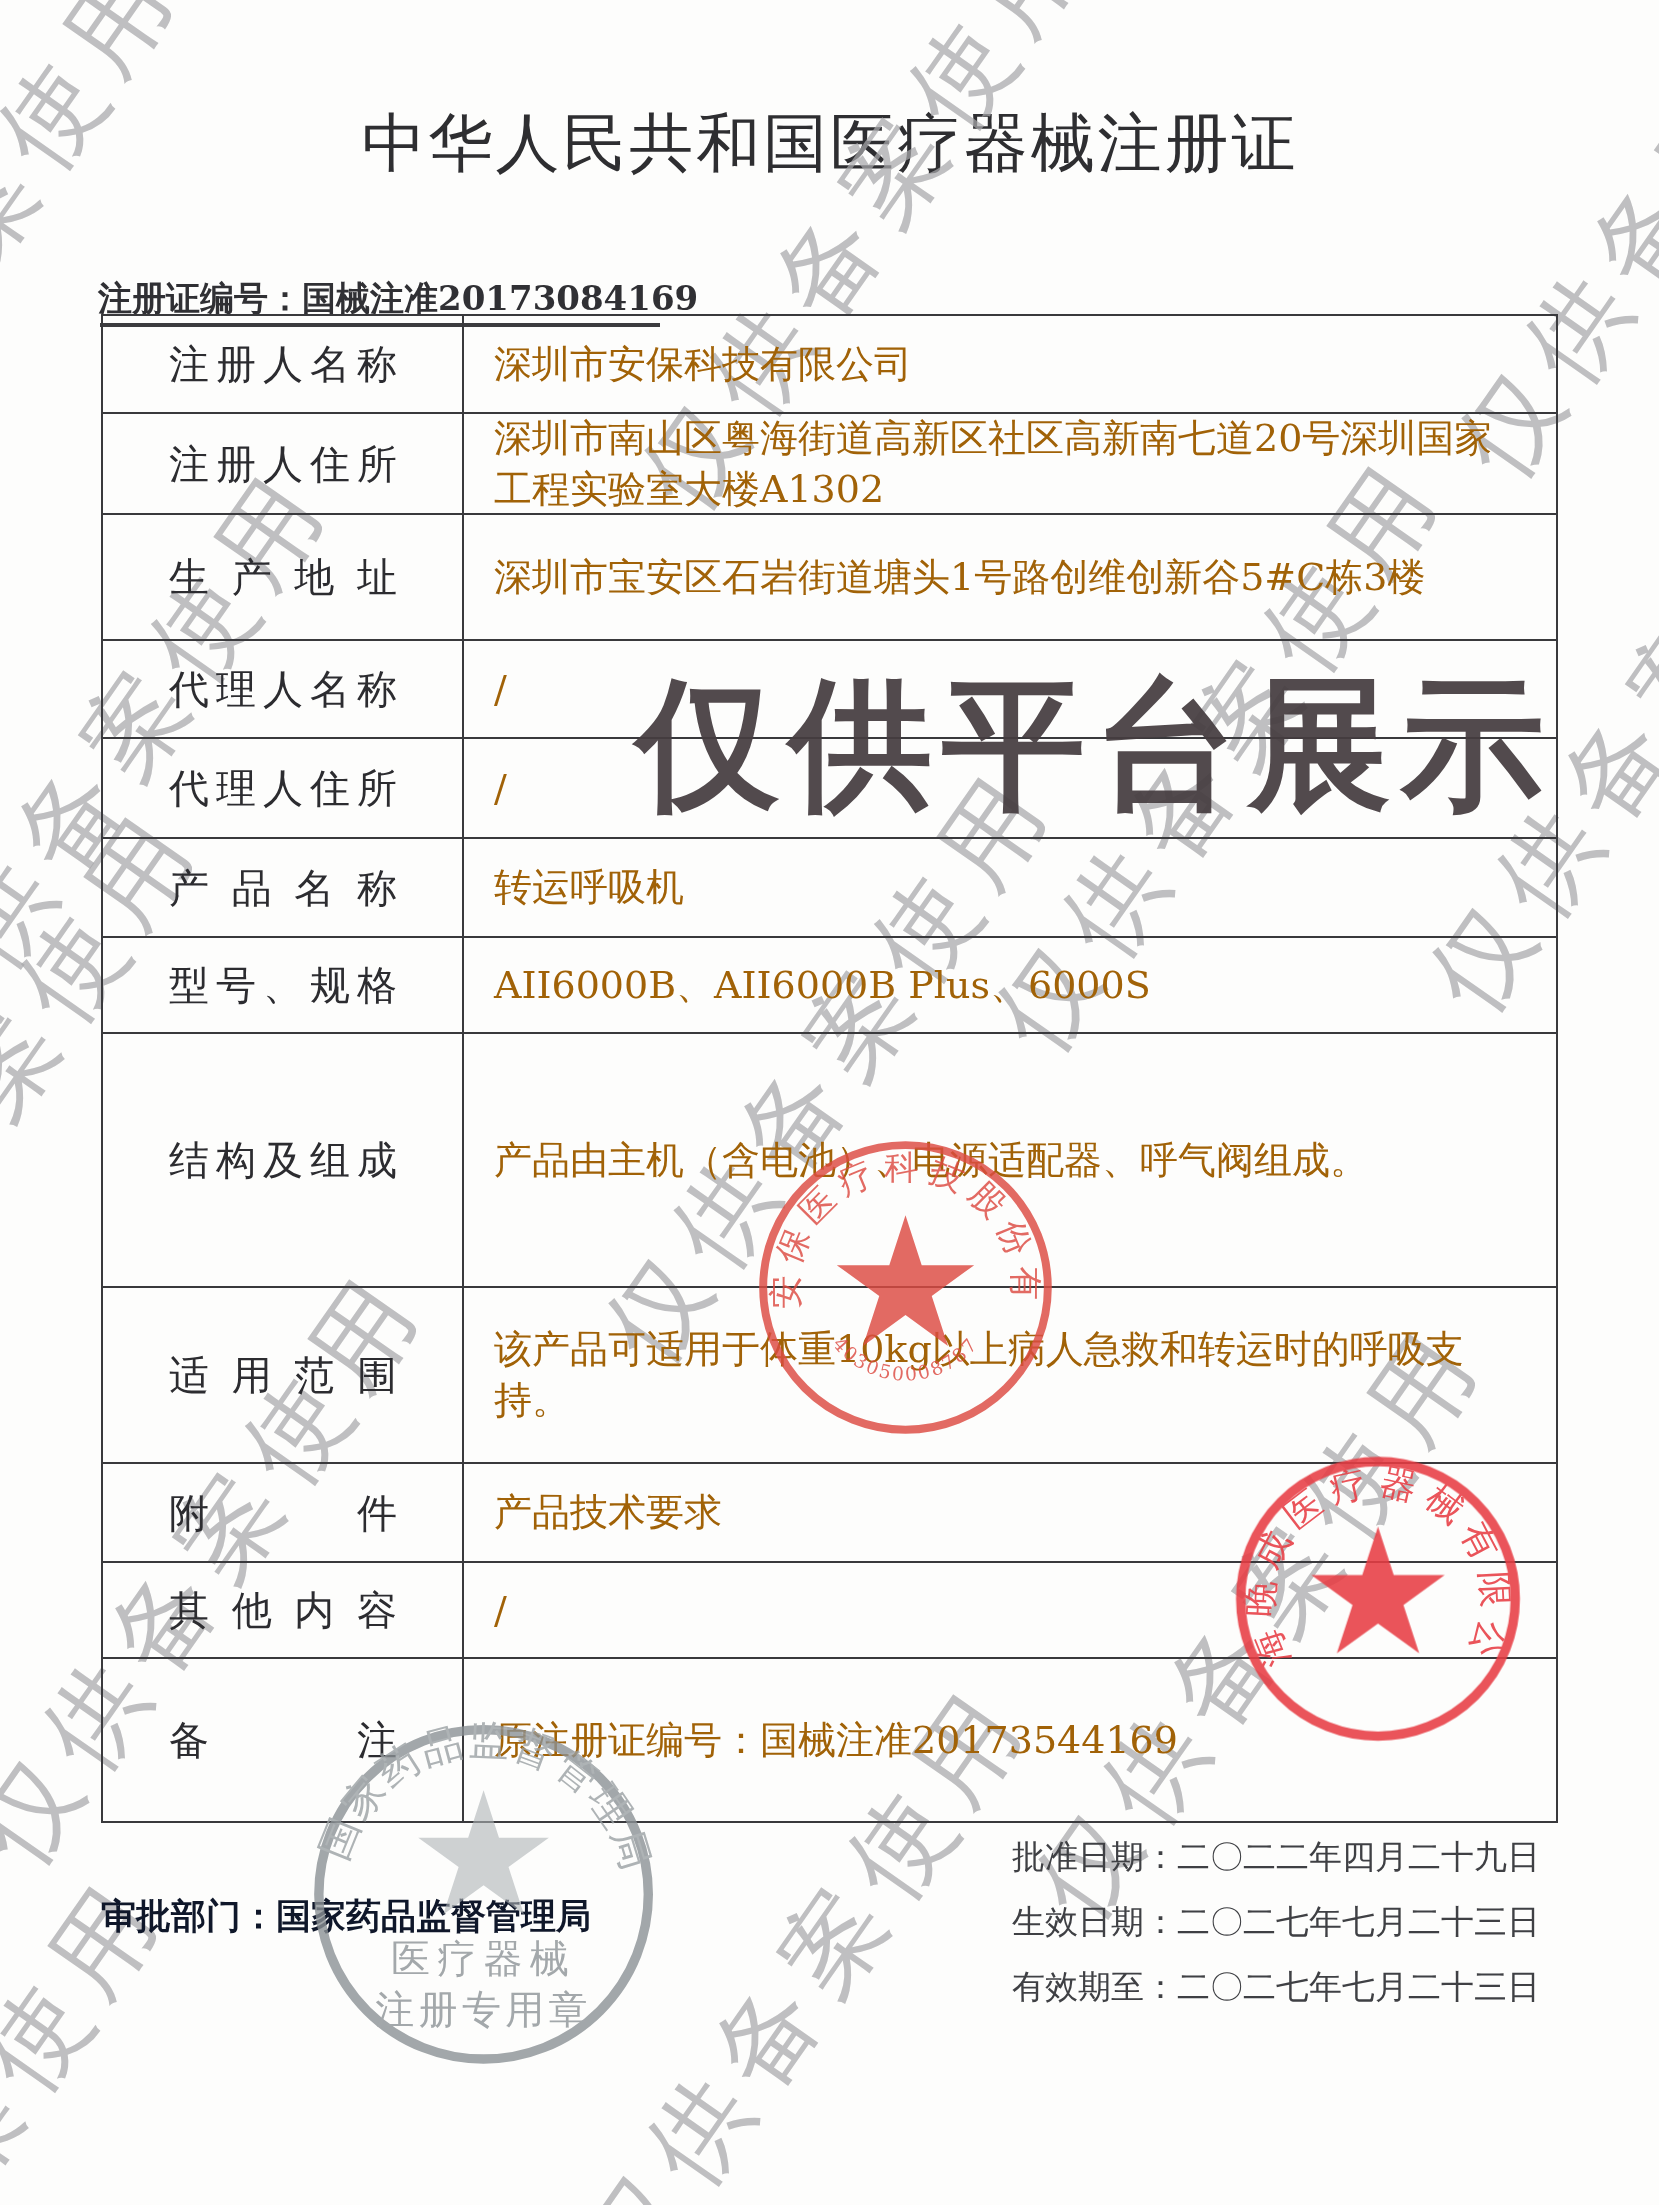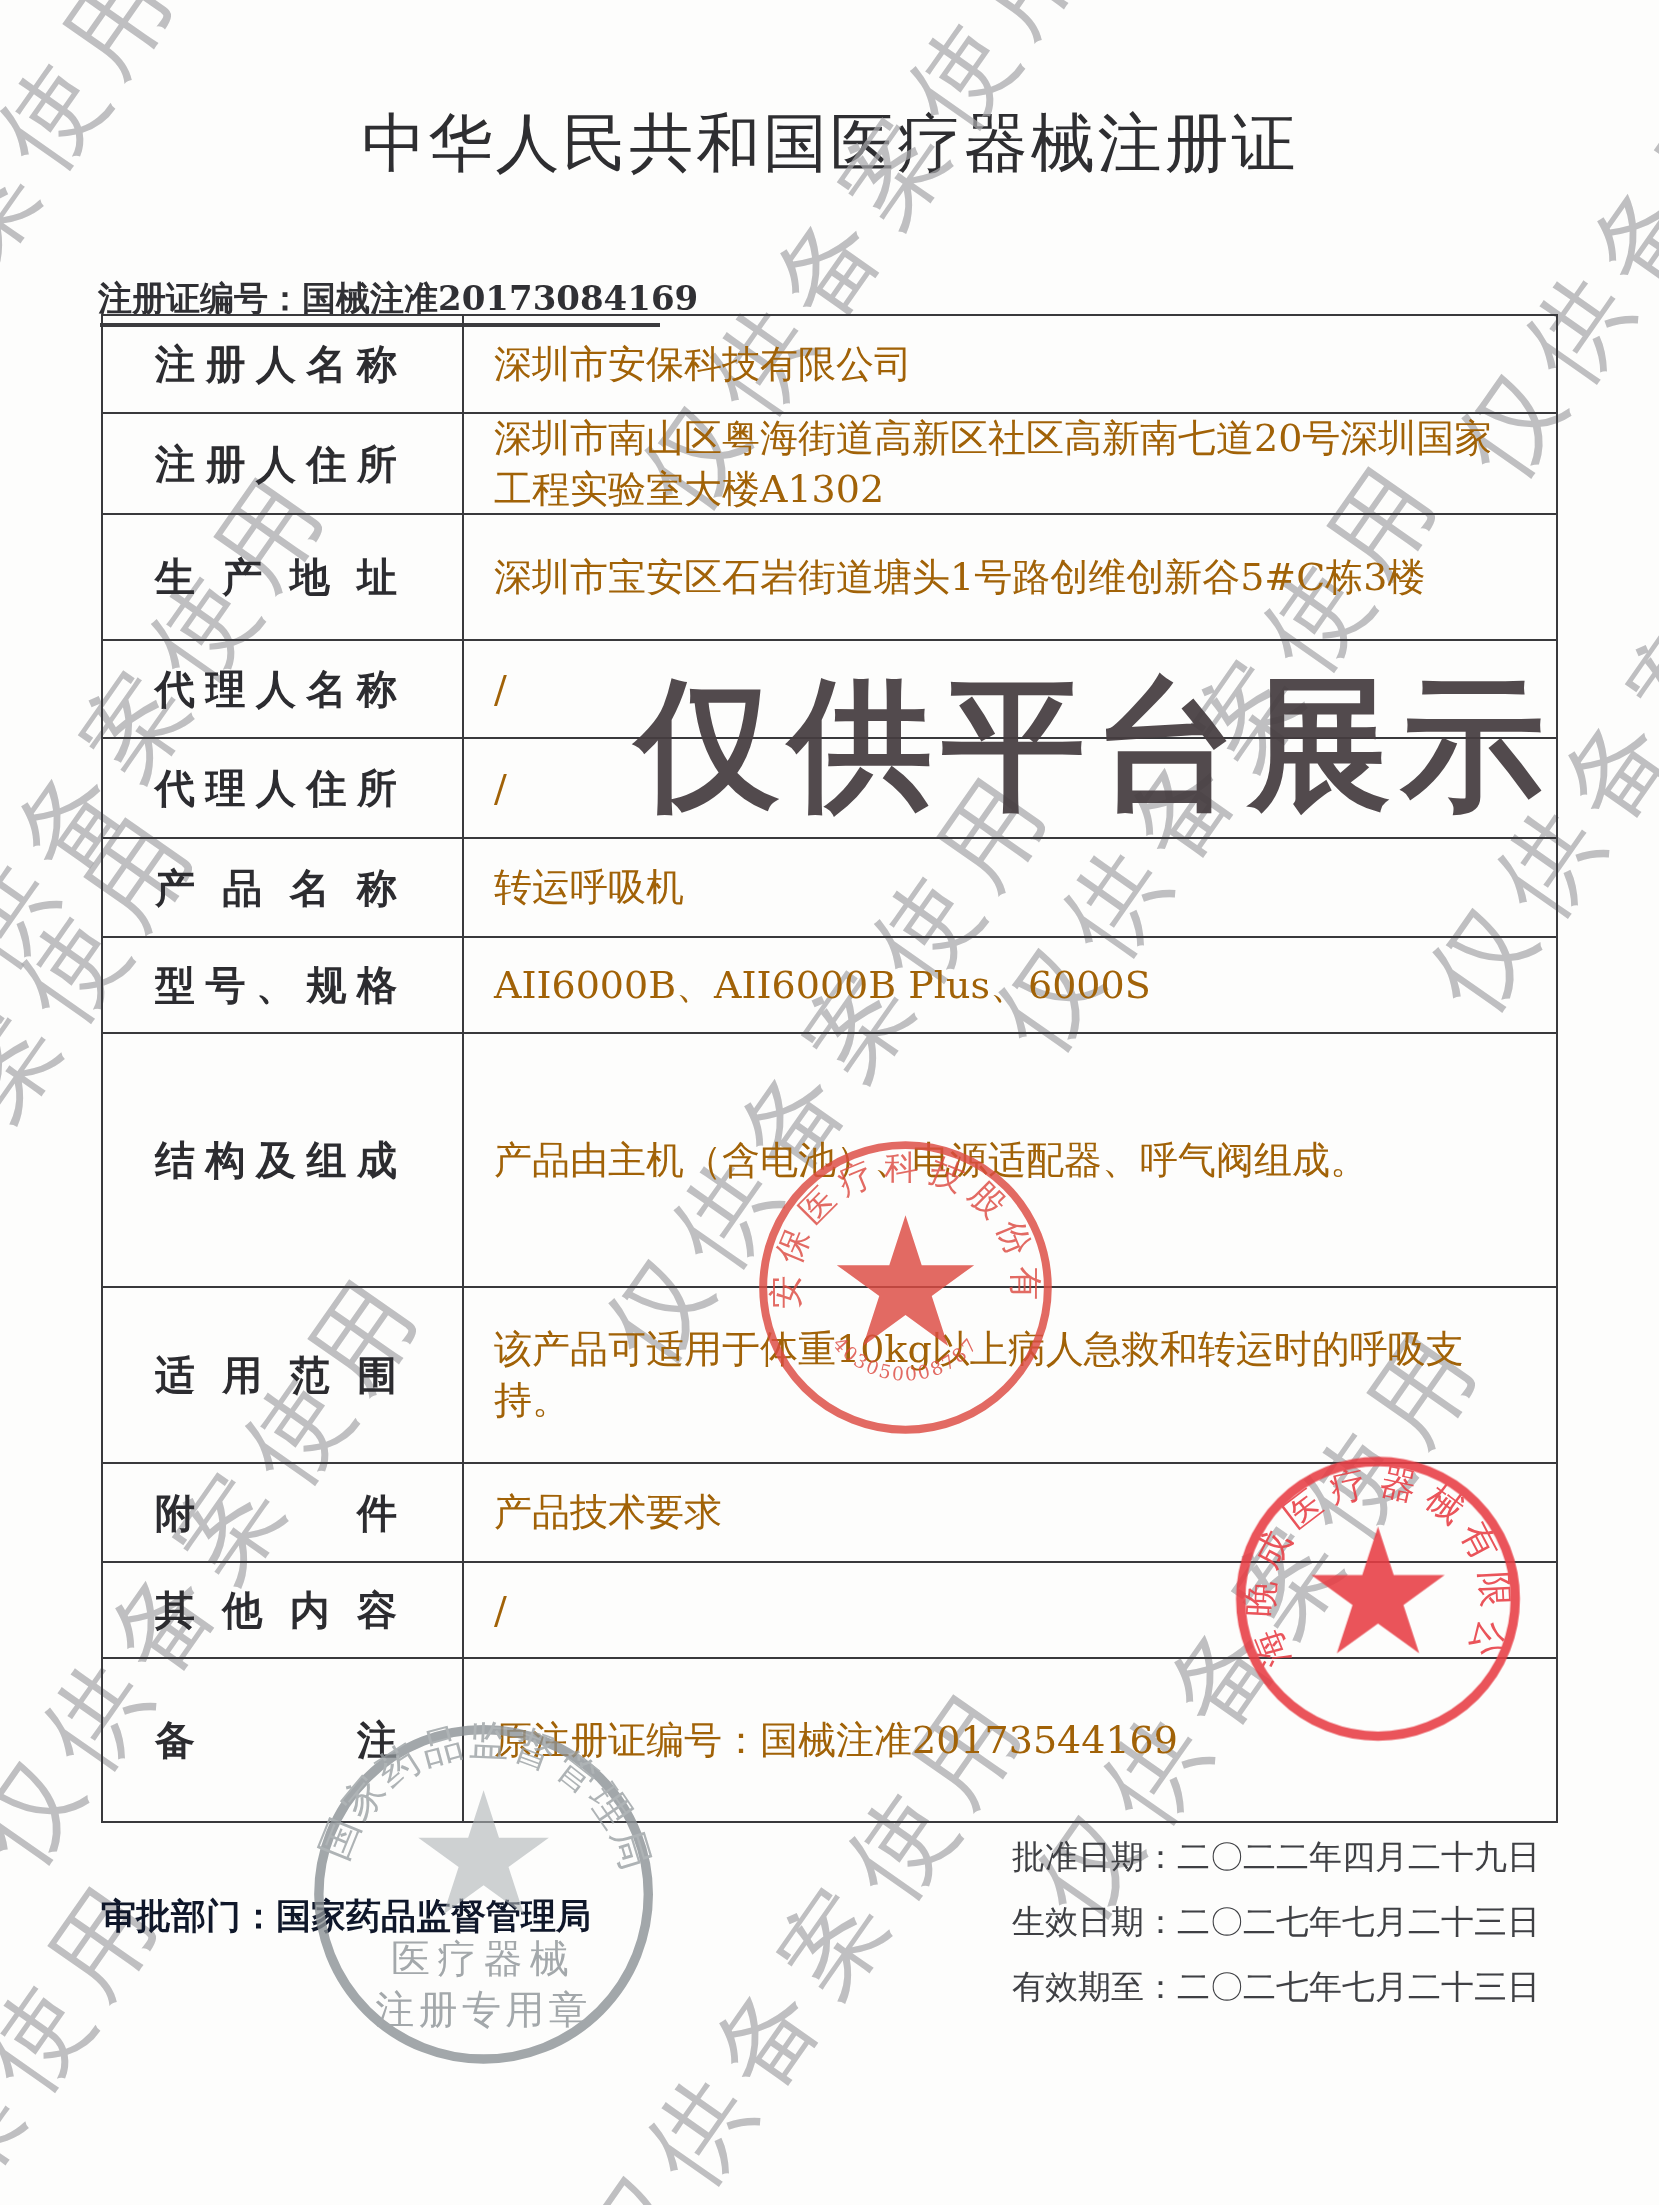--- a/index.html
+++ b/index.html
@@ -39,23 +39,24 @@
   .row{display:flex;border-top:2.2px solid #39393c;}
   .row:first-child{border-top:none;}
   .cell-label{
     width:361px;min-width:361px;
     border-right:2.2px solid #39393c;
     display:flex;align-items:center;
     padding:0 65px 0 52px;
   }
   .cell-label .label-text{
     width:100%;
-    font-size:40px;font-weight:700;color:#2c2c30;
+    font-size:40px;font-weight:400;color:#2c2c30;
     text-align:justify;text-align-last:justify;
     line-height:1.15;
+    margin-left:14px;
   }
   .cell-value{
     flex:1;display:flex;align-items:center;
     padding:4.3px 32px 4.3px 30px;
     font-size:38px;color:#a16207;line-height:51px;
   }
   .h1{height:96px}.h2{height:101px}.h3{height:126px}.h4{height:98px}
   .h5{height:100px}.h6{height:99px}.h7{height:96px}.h8{height:254px}
   .h9{height:176px}.h10{height:99px}.h11{height:96px}.h12{height:164px}
   

